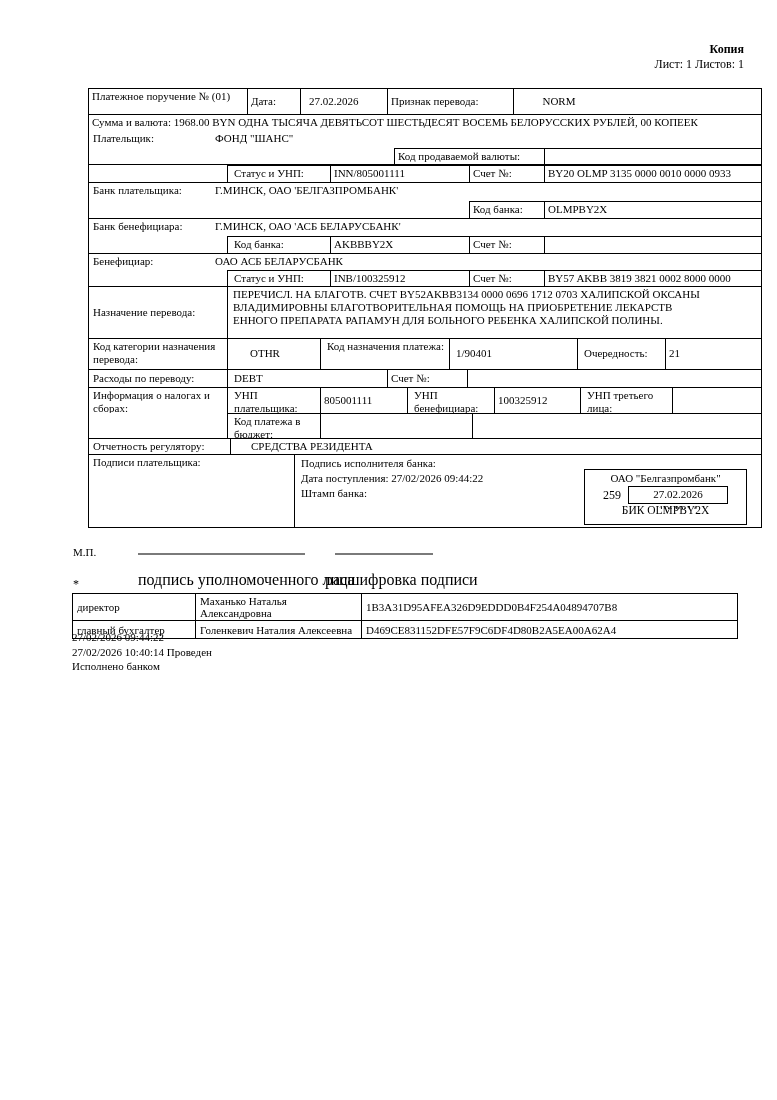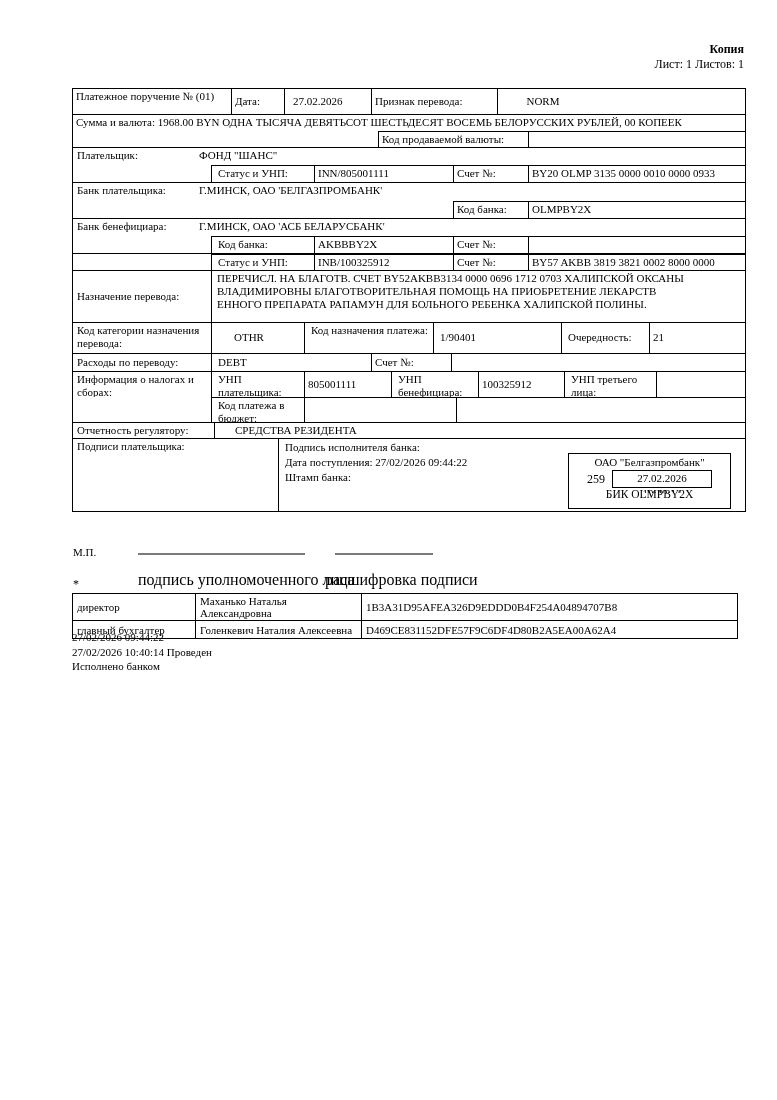--- a/index.html
+++ b/index.html
@@ -1,20 +1,20 @@
 <!DOCTYPE html>
 <html><head>
 <meta charset="utf-8">
 <style>
   html,body{margin:0;padding:0;background:#fff;}
   .page{position:relative;width:777px;height:1100px;background:#fff;overflow:hidden;
         font-family:"Liberation Serif", serif;color:#000;}
   .hdr{position:absolute;top:42px;right:33px;text-align:right;font-size:12px;line-height:1.25;}
   .hdr .copy{font-weight:bold;}
-  .doc{position:absolute;left:72px;top:88px;width:674px;border:1px solid #000;box-sizing:border-box;}
+  .doc{position:absolute;left:88px;top:88px;width:674px;border:1px solid #000;box-sizing:border-box;}
   .row{display:flex;position:relative;box-sizing:border-box;}
   .c{box-sizing:border-box;padding:1px 3px;font-size:11px;line-height:1.2;overflow:hidden;}
   .bl{border-left:1px solid #000;}
   .bt{border-top:1px solid #000;}
   .bb{border-bottom:1px solid #000;}
   .vc{display:flex;align-items:center;}
   .ctr{justify-content:center;text-align:center;}
   .lab{padding-left:4px;}
   .val-abs{position:absolute;left:126px;top:1px;font-size:11px;}
   .pre{white-space:pre-line;}
@@ -57,31 +57,31 @@
       <div class="c bl vc" style="width:53px;">Дата:</div>
       <div class="c bl vc" style="width:87px;padding-left:8px;">27.02.2026</div>
       <div class="c bl vc" style="width:126px;">Признак перевода:</div>
       <div class="c bl vc ctr" style="width:91px;">NORM</div>
     </div>
 
     <div class="row" style="height:16px;">
       <div class="c" style="width:672px;">Сумма и валюта: 1968.00 BYN ОДНА ТЫСЯЧА ДЕВЯТЬСОТ ШЕСТЬДЕСЯТ ВОСЕМЬ БЕЛОРУССКИХ РУБЛЕЙ, 00 КОПЕЕК</div>
     </div>
 
+    <div class="row" style="height:17px;">
+      <div class="c lab" style="width:672px;">Плательщик:</div>
+      <span class="val-abs">ФОНД "ШАНС"</span>
+    </div>
+
     <div class="row bb" style="height:17px;">
       <div class="c" style="width:305px;"></div>
       <div class="c bl bt" style="width:150px;">Код продаваемой валюты:</div>
       <div class="c bl bt" style="width:217px;"></div>
     </div>
 
-    <div class="row" style="height:17px;">
-      <div class="c lab" style="width:672px;">Плательщик:</div>
-      <span class="val-abs">ФОНД "ШАНС"</span>
-    </div>
-
     <div class="row bb" style="height:18px;">
       <div class="c" style="width:138px;"></div>
       <div class="c bl bt vc" style="width:103px;padding-left:6px;">Статус и УНП:</div>
       <div class="c bl bt vc" style="width:139px;">INN/805001111</div>
       <div class="c bl bt vc" style="width:75px;">Счет №:</div>
       <div class="c bl bt vc" style="width:217px;">BY20 OLMP 3135 0000 0010 0000 0933</div>
     </div>
 
     <div class="row" style="height:18px;">
       <div class="c lab" style="width:672px;">Банк плательщика:</div>
@@ -100,20 +100,24 @@
     </div>
 
     <div class="row bb" style="height:18px;">
       <div class="c" style="width:138px;"></div>
       <div class="c bl bt vc" style="width:103px;padding-left:6px;">Код банка:</div>
       <div class="c bl bt vc" style="width:139px;">AKBBBY2X</div>
       <div class="c bl bt vc" style="width:75px;">Счет №:</div>
       <div class="c bl bt vc" style="width:217px;"></div>
     </div>
 
+    <div class="row" style="height:16px;">
+      <div class="c lab" style="width:672px;">Бенефициар:</div>
+      <span class="val-abs">ОАО АСБ БЕЛАРУСБАНК</span>
+    </div>
 
     <div class="row bb" style="height:17px;">
       <div class="c" style="width:138px;"></div>
       <div class="c bl bt vc" style="width:103px;padding-left:6px;">Статус и УНП:</div>
       <div class="c bl bt vc" style="width:139px;">INB/100325912</div>
       <div class="c bl bt vc" style="width:75px;">Счет №:</div>
       <div class="c bl bt vc" style="width:217px;">BY57 AKBB 3819 3821 0002 8000 0000</div>
     </div>
 
     <div class="row bb" style="height:52px;">

